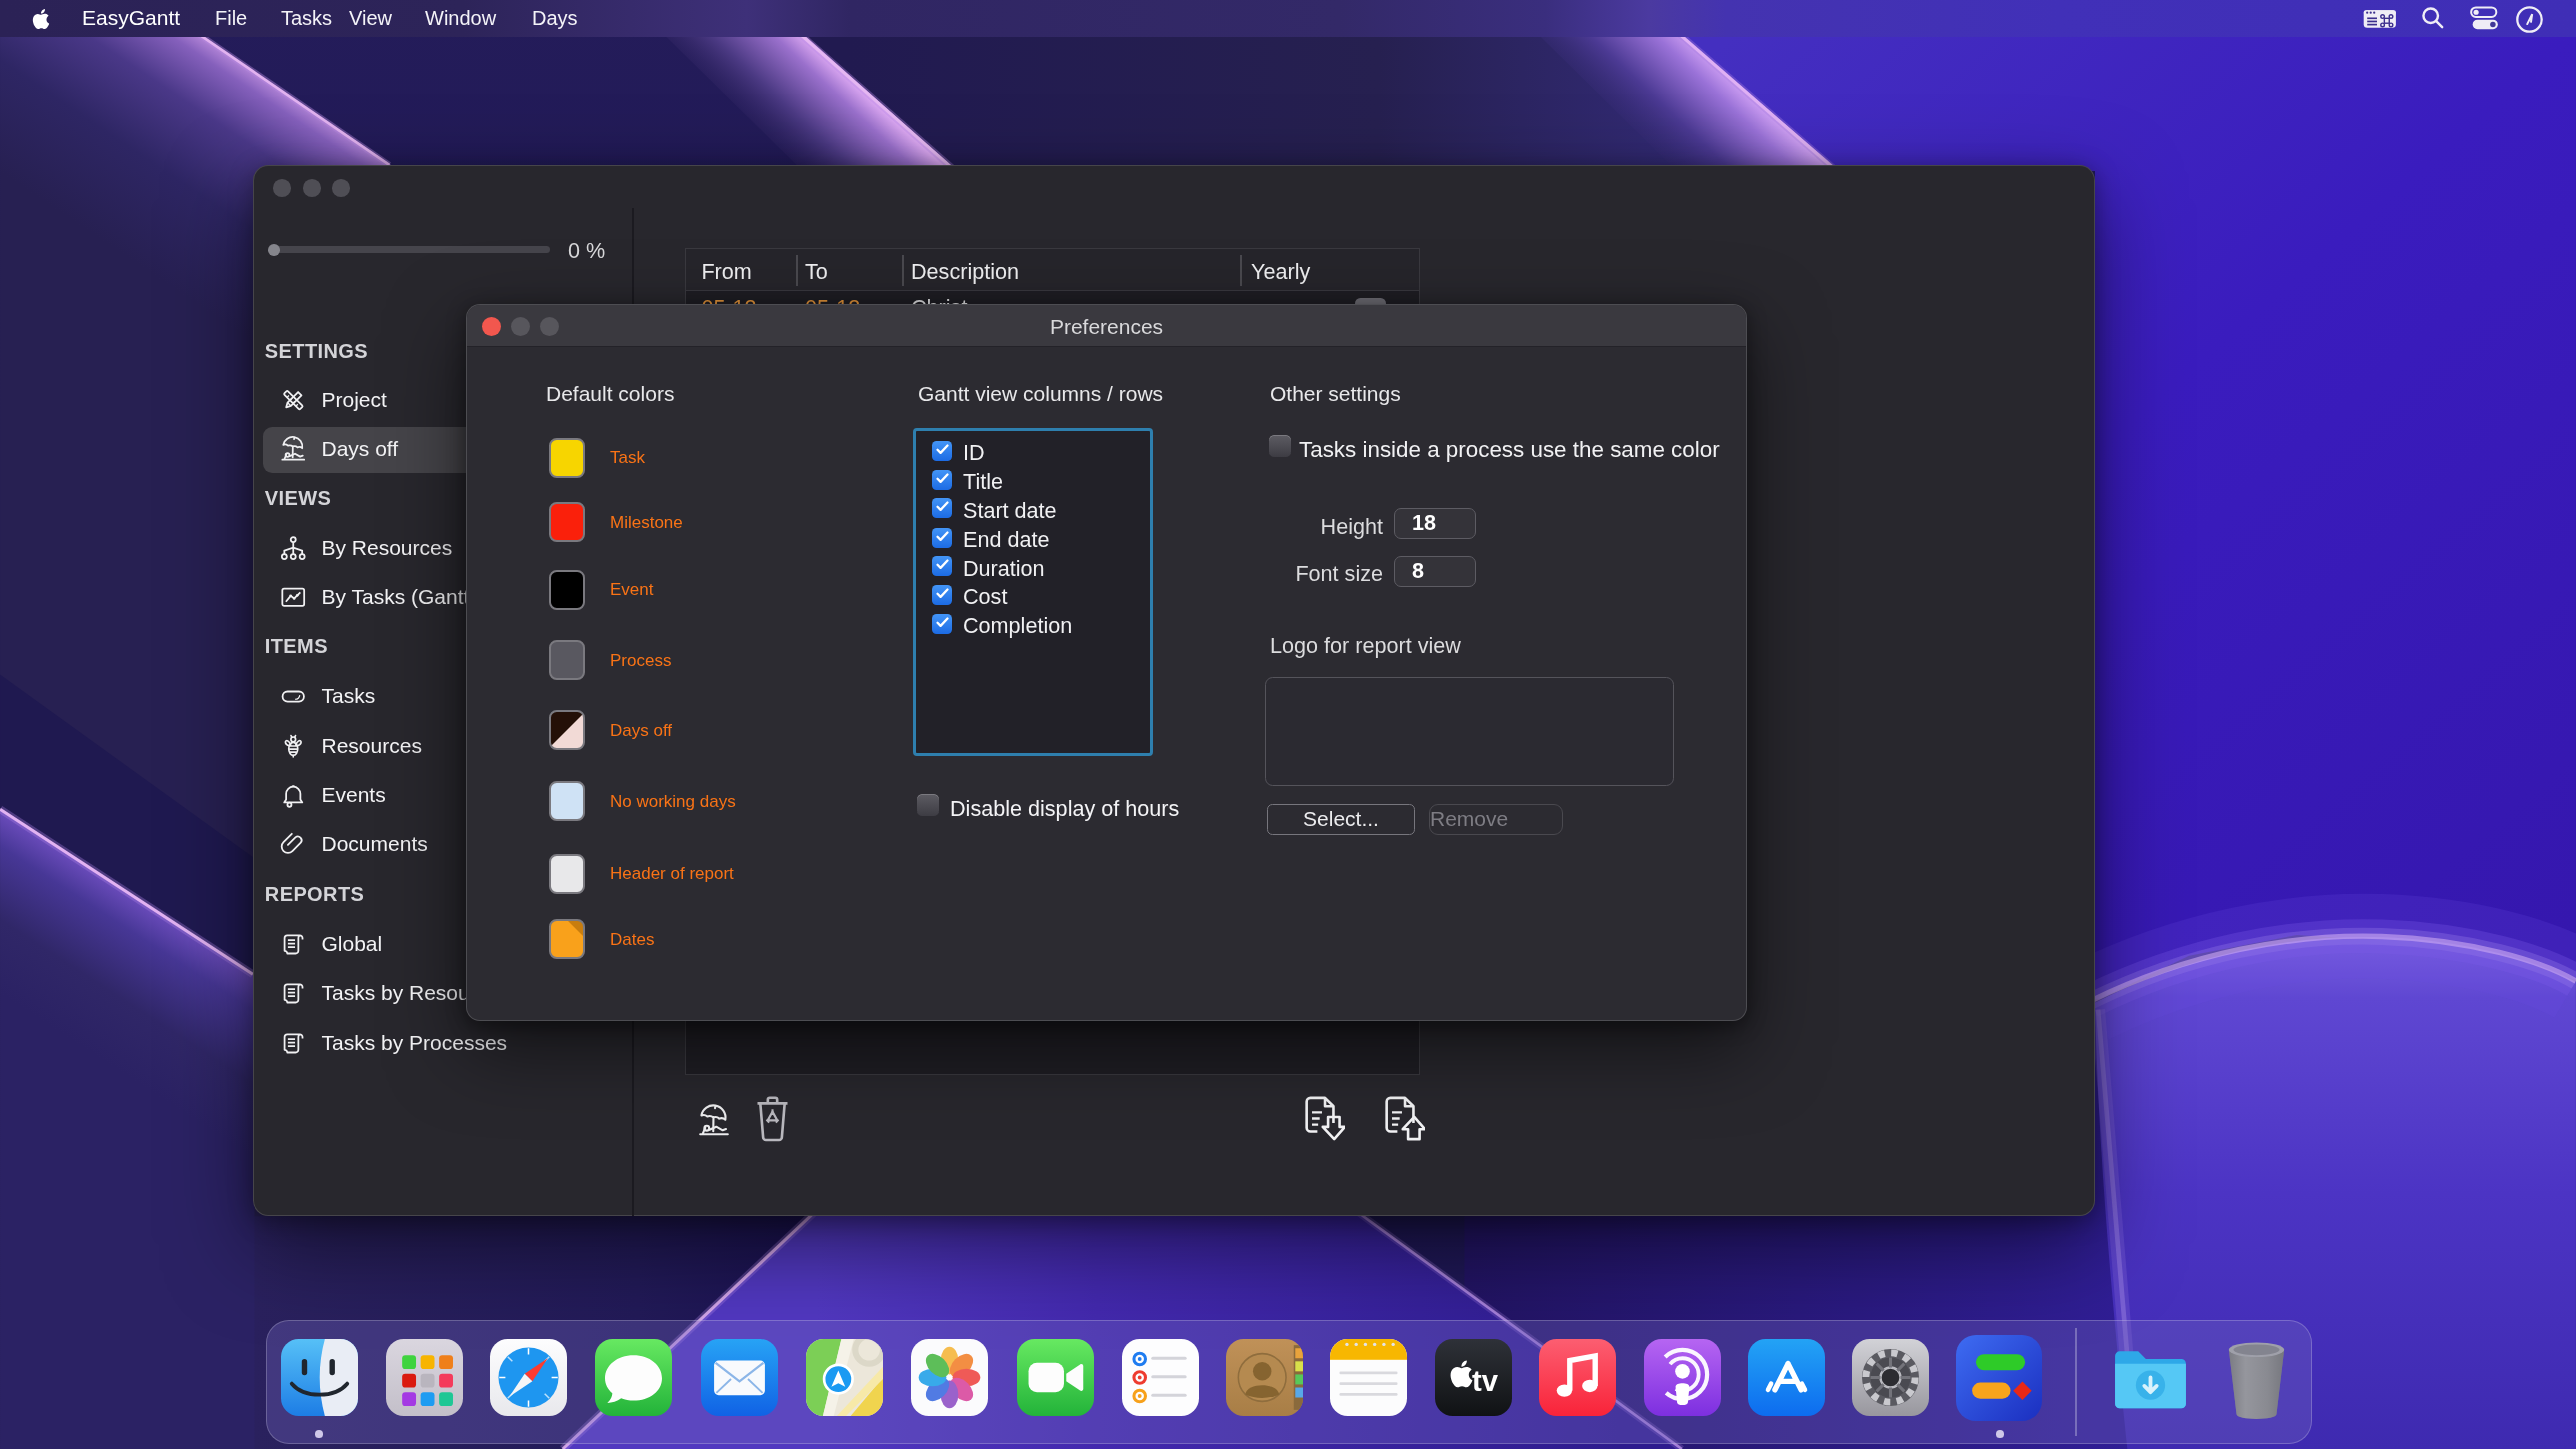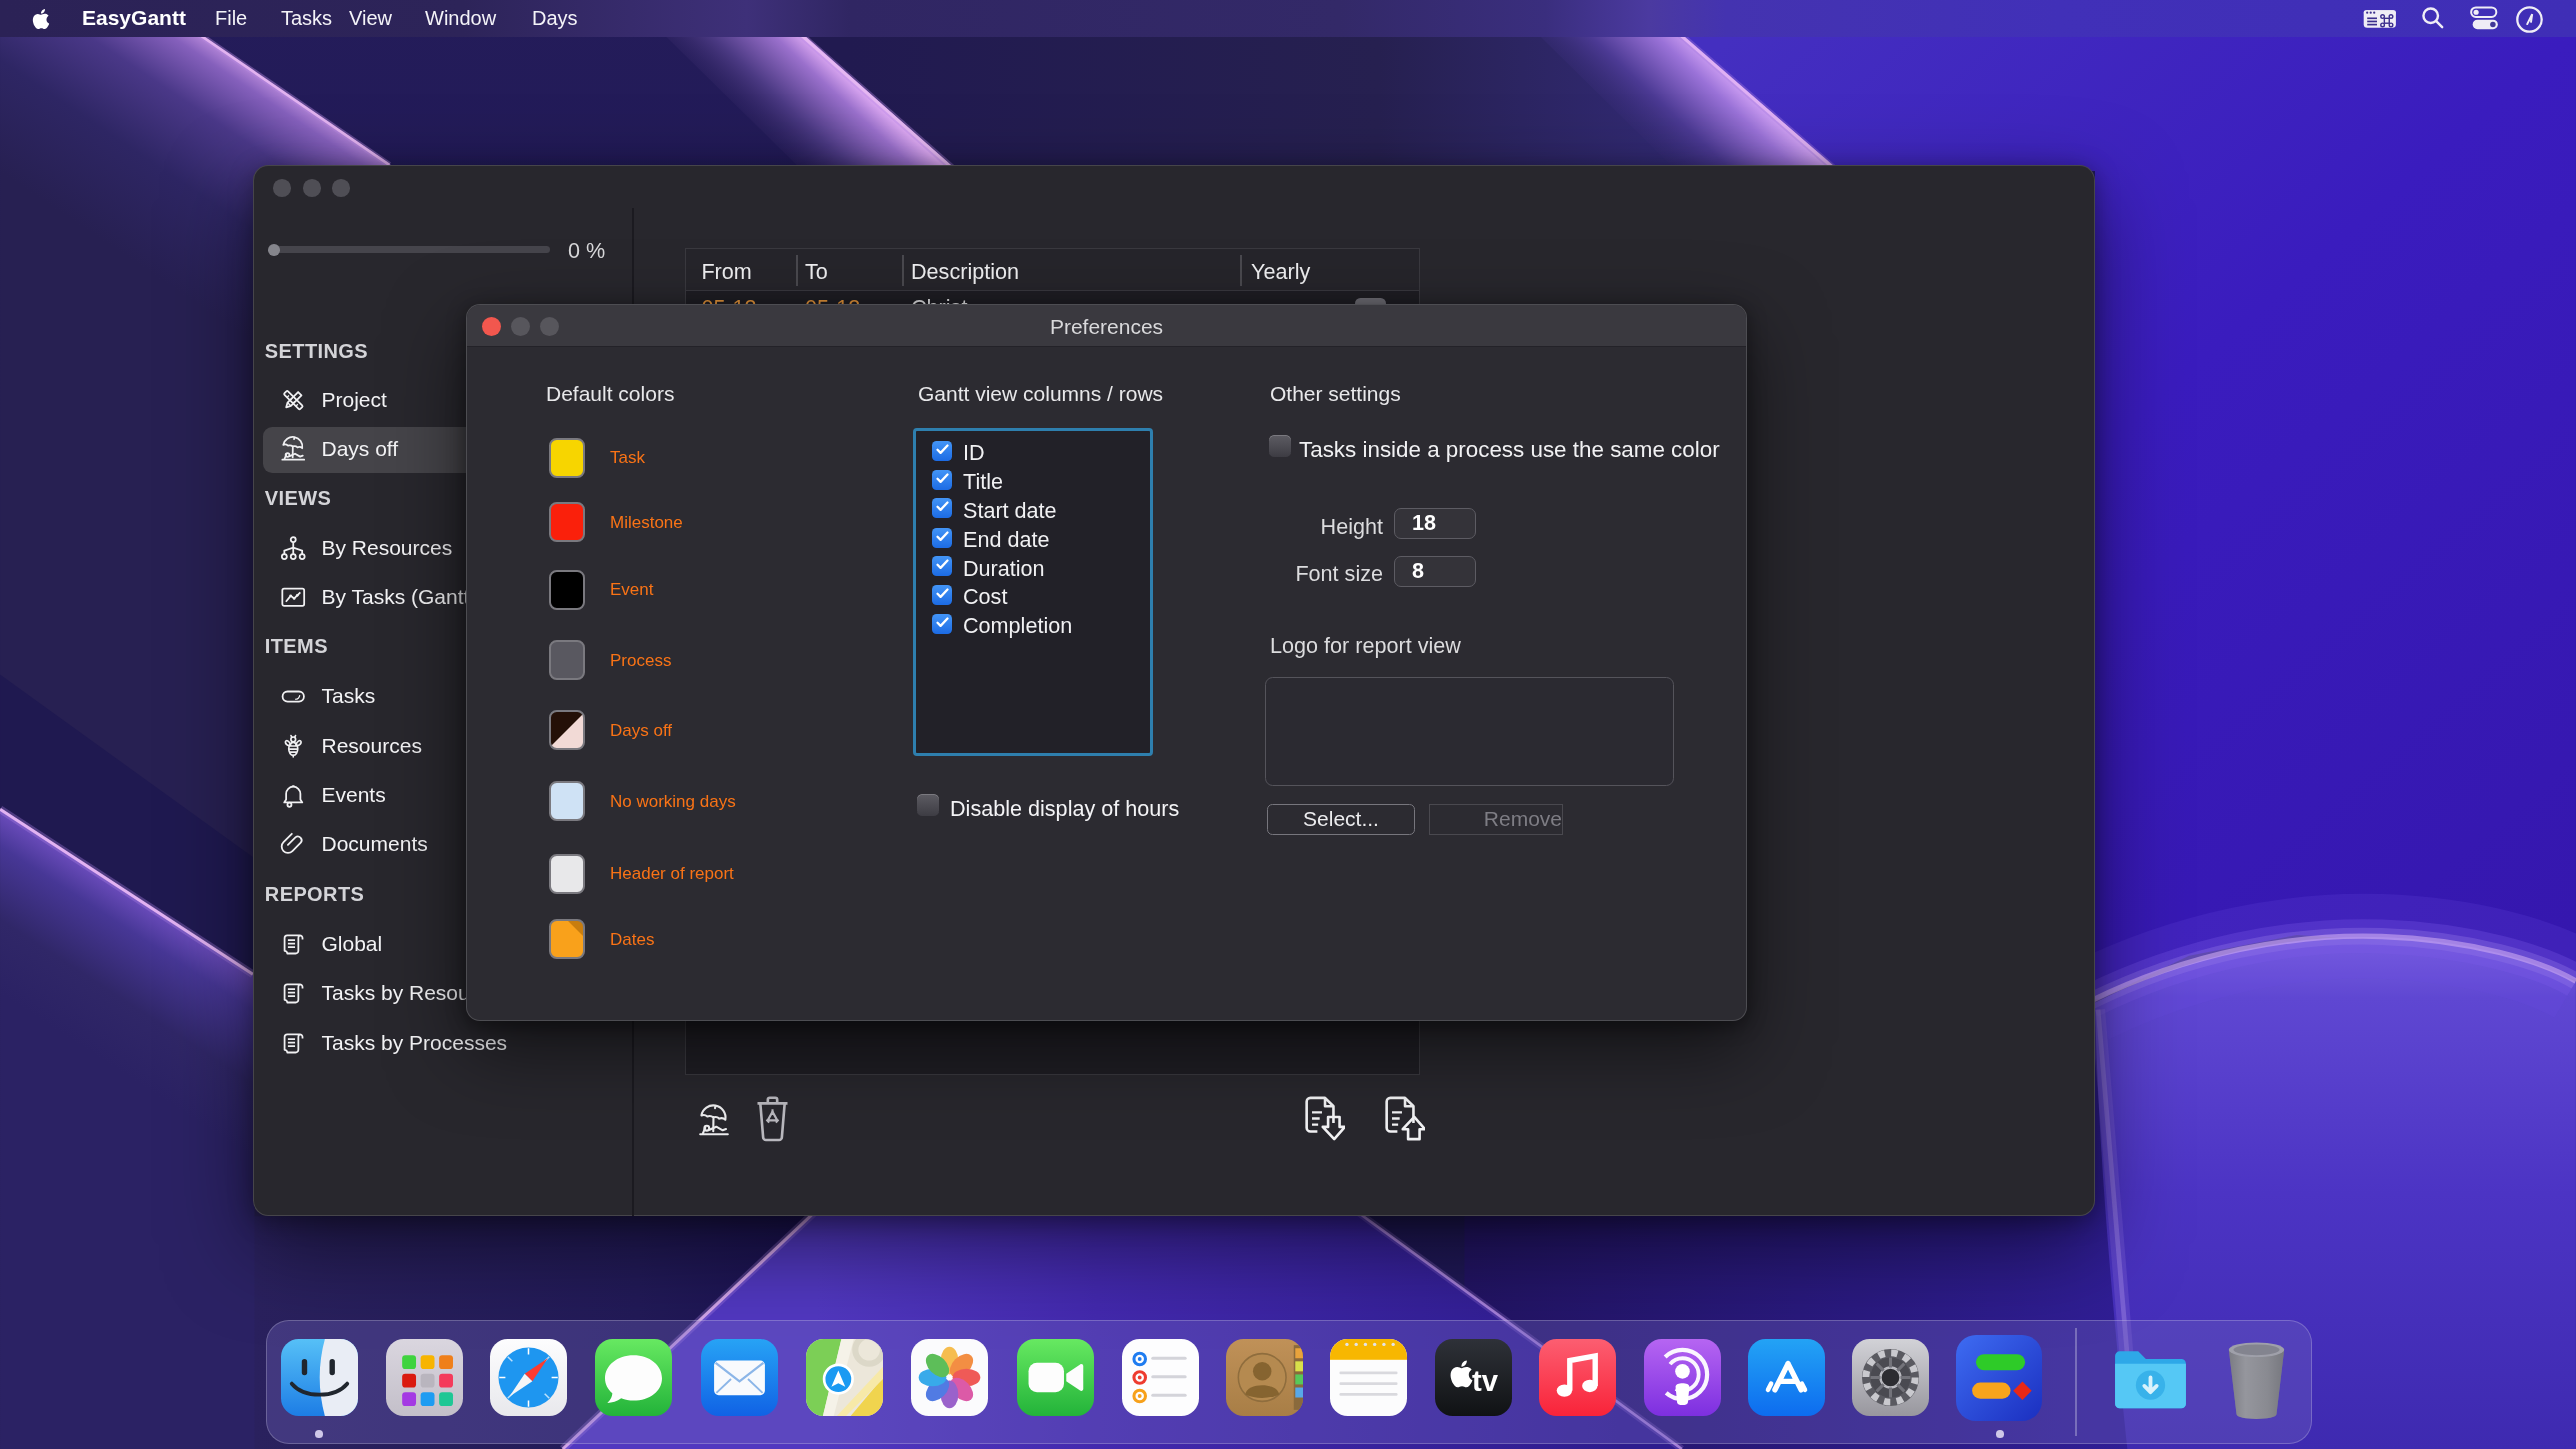--- a/index.html
+++ b/index.html
@@ -123,21 +123,21 @@
 <line x1="1365" y1="1283" x2="2182" y2="1880" stroke="#c99ef2" stroke-width="3.5" opacity=".7"></line>
 <polygon points="0,1050 330,1266 330,1880 0,1880" fill="url(#gL2)"></polygon>
 <line x1="0" y1="1050" x2="328" y2="1264" stroke="#a87ee0" stroke-width="10" opacity=".35"></line>
 <line x1="0" y1="1050" x2="328" y2="1264" stroke="#e2b2f2" stroke-width="4"></line>
 </svg>
 
 <div id="menubar">
 <svg class="abs" style="left:31px;top:7px" width="20" height="24" viewBox="0 0 24 24" fill="#fff">
         <path d="M12.152 6.896c-.948 0-2.415-1.078-3.96-1.04-2.04.027-3.91 1.183-4.961 3.014-2.117 3.675-.546 9.103 1.519 12.09 1.013 1.454 2.208 3.09 3.792 3.03 1.52-.065 2.09-.987 3.935-.987 1.831 0 2.35.987 3.96.948 1.637-.026 2.676-1.48 3.676-2.948 1.156-1.688 1.636-3.325 1.662-3.415-.039-.013-3.182-1.221-3.22-4.857-.026-3.04 2.48-4.494 2.597-4.559-1.429-2.09-3.623-2.324-4.39-2.376-2-.156-3.675 1.09-4.61 1.09zM15.53 3.83c.843-1.012 1.4-2.427 1.245-3.83-1.207.052-2.662.805-3.532 1.818-.78.896-1.454 2.338-1.273 3.714 1.338.104 2.715-.688 3.56-1.702"></path>
       </svg>
-<div class="abs" style="left:82px;top:6.2px;font-weight:700;font-size:21px;color:#fff">EasyGantt</div>
+<div class="abs" style="left:82px;top:6.2px;font-weight:400;font-size:21px;color:#fff">EasyGantt</div>
 <div class="abs" style="left:215px;top:7px">File</div>
 <div class="abs" style="left:281px;top:7px">Tasks</div>
 <div class="abs" style="left:349px;top:7px">View</div>
 <div class="abs" style="left:425px;top:7px">Window</div>
 <div class="abs" style="left:532px;top:7px">Days</div>
 <svg class="abs" style="left:2363px;top:8.5px" width="35" height="20" viewBox="0 0 50 27">
         <rect x="1" y="1" width="46" height="25" rx="5" fill="#efedf6"></rect>
         <rect x="1" y="1" width="46" height="7" rx="3" fill="#efedf6"></rect>
         <circle cx="6" cy="4.5" r="1.6" fill="#3c2f8e"></circle>
         <circle cx="11" cy="4.5" r="1.6" fill="#3c2f8e"></circle>
@@ -398,21 +398,21 @@
 <div style="position:absolute;left:803px;top:77px;font-size:21px;color:#e8e8ea">Other settings</div>
 <div class="ucbx" style="left:802px;top:130px"></div>
 <div class="cblbl" style="left:832px;top:132px;font-size:22.4px">Tasks inside a process use the same color</div>
 <div class="flbl" style="left:800px;top:209px;width:116px">Height</div>
 <div class="inp" style="left:927px;top:203px">18</div>
 <div class="flbl" style="left:800px;top:256px;width:116px">Font size</div>
 <div class="inp" style="left:927px;top:251px">8</div>
 <div style="position:absolute;left:803px;top:328px;font-size:21.6px;color:#dcdcde">Logo for report view</div>
 <div style="position:absolute;left:798px;top:372px;width:409px;height:109px;background:#2b2a31;border:1.5px solid #55545b;border-radius:7.7px"></div>
 <div style="position:absolute;left:800px;top:499px;width:148px;height:31px;border:1.5px solid #77767d;border-radius:5.4px;font-size:21px;color:#ececee;text-align:center;line-height:28.5px">Select...</div>
-<div style="position:absolute;left:962px;top:499px;width:134px;height:31px;border:1.5px solid #4a494f;border-radius:0;font-size:21px;color:#7e7d84;text-align:right;line-height:28.5px">Remove</div>
+<div style="position:absolute;left:962px;top:499px;width:134px;height:31px;border:1.5px solid #4a494f;border-radius:9px;font-size:21px;color:#7e7d84;text-align:left;line-height:28.5px">Remove</div>
 </div>
 
 <div class="abs" style="left:266px;top:1320px;width:2046px;height:124px;border-radius:23px;background:rgba(115,104,190,.34);border:1.5px solid rgba(255,255,255,.22)"></div>
 <div class="dkic" style="left:281px;background:linear-gradient(#56c0f7,#1d7de5)">
       <svg width="77" height="77" viewBox="0 0 100 100">
         <path d="M57,0 C48,33 48,67 57,100 L100,100 L100,0 Z" fill="#e9edf5"></path>
         <rect x="27" y="26" width="7" height="21" rx="3.5" fill="#20262e"></rect>
         <rect x="63" y="26" width="7" height="21" rx="3.5" fill="#20262e"></rect>
         <path d="M14,58 C30,77 70,77 86,58" fill="none" stroke="#20262e" stroke-width="5" stroke-linecap="round"></path>
       </svg>

